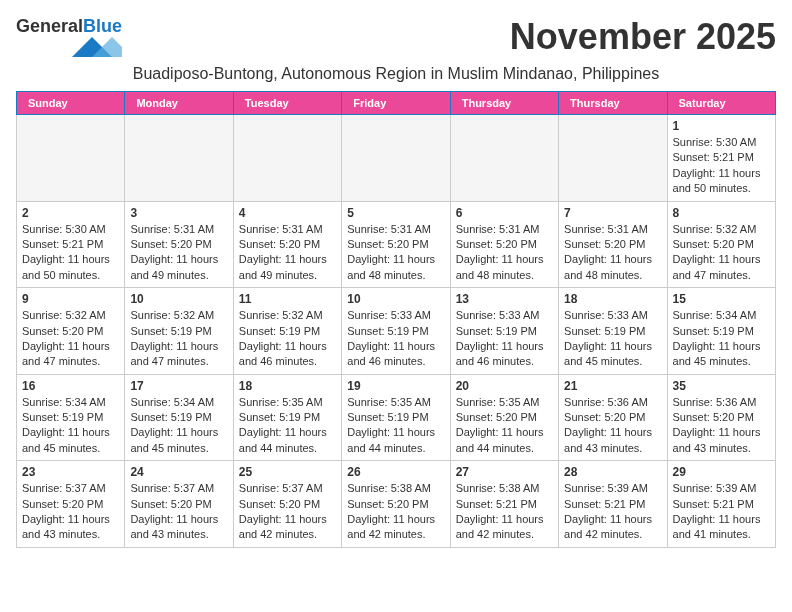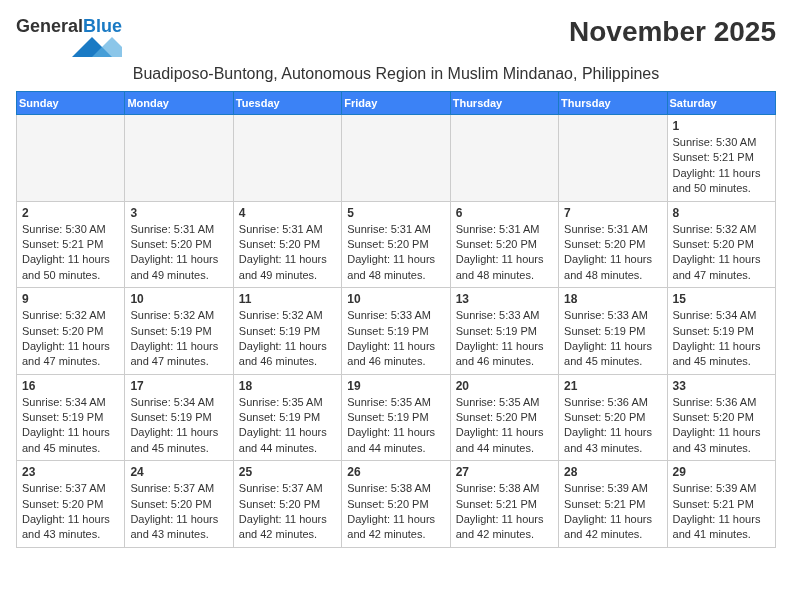--- a/index.html
+++ b/index.html
@@ -15,42 +15,42 @@
       align-items: flex-start;
       justify-content: space-between;
       margin-bottom: 4px;
     }
     .logo-area {
       display: flex;
       flex-direction: column;
       align-items: flex-end;
     }
     .month-title {
-      font-size: 28px;
+      font-size: 36px;
       font-weight: bold;
       color: #333;
       text-align: right;
     }
     .subtitle {
       text-align: center;
       font-size: 16px;
       color: #333;
       margin-bottom: 8px;
       font-weight: normal;
     }
     .calendar-table {
       width: 100%;
       border-collapse: collapse;
       font-size: 9.5px;
     }
     .calendar-table th {
-      background-color: #3b82f6;
+      background-color: #ec4899;
       color: #fff;
       text-align: left;
-      padding: 5px 2px;
+      padding: 5px 11px;
       font-size: 11px;
       font-weight: bold;
       border: 1px solid #1a7ac4;
     }
     .calendar-table td {
       border: 1px solid #ccc;
       vertical-align: top;
       padding: 4px 5px;
       width: 14.28%;
       height: 78px;
@@ -198,21 +198,21 @@
         </td>
         <td>
           <span class="day-number">20</span>
           <div class="day-info">Sunrise: 5:35 AM<br>Sunset: 5:20 PM<br>Daylight: 11 hours<br>and 44 minutes.</div>
         </td>
         <td>
           <span class="day-number">21</span>
           <div class="day-info">Sunrise: 5:36 AM<br>Sunset: 5:20 PM<br>Daylight: 11 hours<br>and 43 minutes.</div>
         </td>
         <td>
-          <span class="day-number">33</span>
+          <span class="day-number">35</span>
           <div class="day-info">Sunrise: 5:36 AM<br>Sunset: 5:20 PM<br>Daylight: 11 hours<br>and 43 minutes.</div>
         </td>
       </tr>
       <tr>
         <td>
           <span class="day-number">23</span>
           <div class="day-info">Sunrise: 5:37 AM<br>Sunset: 5:20 PM<br>Daylight: 11 hours<br>and 43 minutes.</div>
         </td>
         <td>
           <span class="day-number">24</span>

